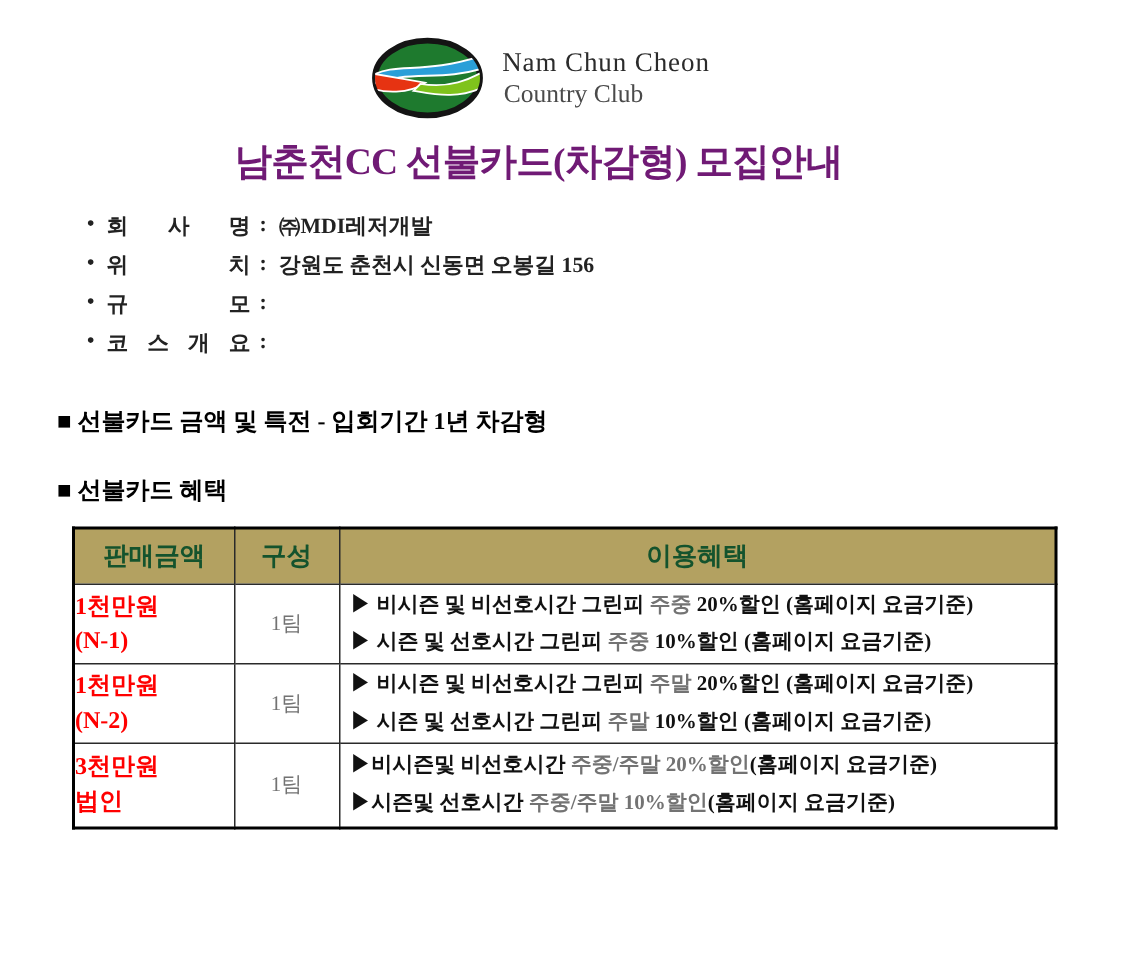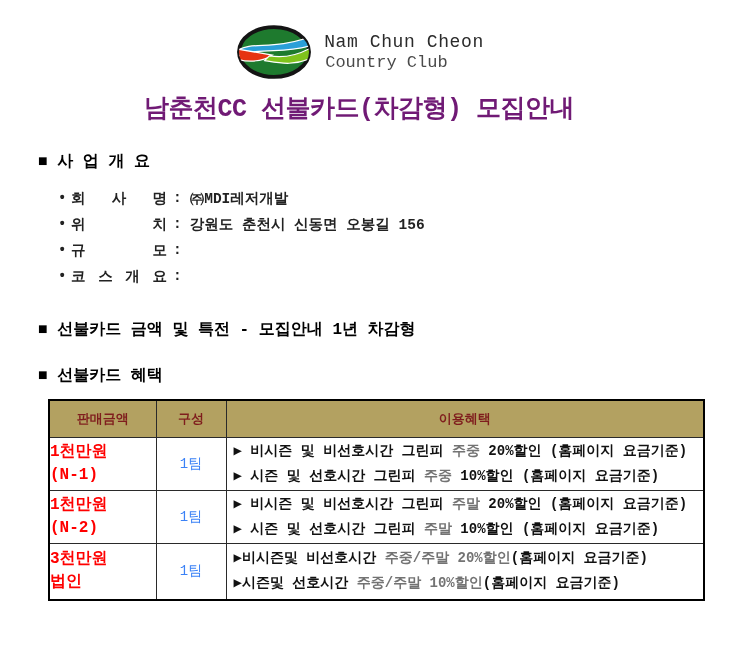--- a/index.html
+++ b/index.html
@@ -1,19 +1,19 @@
 <!DOCTYPE html>
 <html><head>
 <meta charset="utf-8">
 <style>
   * { margin:0; padding:0; box-sizing:border-box; }
   body { background:#fff; }
   .page {
     width:718px; height:647px; background:#ffffff; overflow:hidden;
-    font-family:Liberation Mono, monospace; color:#111;
+    font-family:Liberation Serif, serif; color:#111;
   }
 
   
   .logo-row { display:flex; justify-content:center; align-items:center; padding-top:24px; gap:10px; }
   .logo-oval { width:80px; height:56px; }
   .logo-text { display:flex; flex-direction:column; justify-content:center; }
   .logo-name { font-size:18px; font-weight:400; color:#2b2b2b; letter-spacing:0.6px; }
   .logo-sub  { font-size:17px; font-weight:400; color:#4a4a4a; margin-top:1px; margin-left:1px; }
 
   
@@ -30,25 +30,25 @@
   .ov-row { display:flex; align-items:center; height:26px; font-size:14.5px; font-weight:600; color:#222; }
   .ov-bullet { width:13px; font-size:14px; color:#222; }
   .ov-label { display:inline-block; width:96px; text-align:justify; text-align-last:justify; }
   .ov-colon { margin:0 8px 0 6px; }
   .ov-value { white-space:pre; }
 
   
   .benefit-table { border-collapse:collapse; margin:13px 0 0 48px; border:2px solid #000; table-layout:fixed; width:655px; }
   .benefit-table th, .benefit-table td { border:1px solid #2a2a2a; }
   .benefit-table th {
-    background:#b3a161; height:37px; font-size:13px; font-weight:800; color:#7f1d1d; text-align:center;
+    background:#b3a161; height:37px; font-size:17px; font-weight:800; color:#14532d; text-align:center;
   }
   .col-amount { width:107px; } .col-team { width:70px; } .col-benefit { width:478px; }
   td.amount { color:#ff0000; font-weight:800; font-size:16px; text-align:left; line-height:23px; height:53px; }
-  td.team { text-align:center; font-size:14px; font-weight:400; color:#3b82f6; }
+  td.team { text-align:center; font-size:14px; font-weight:400; color:#737373; }
   td.benefits { padding:1px 4px 1px 7px; font-size:14px; font-weight:700; color:#111; }
   .bline { line-height:25px; white-space:nowrap; }
   .red { color:#737373; }
   tr.tall td { height:57px; }
 </style>
 </head>
 <body>
 
 <div class="page">
 
@@ -67,21 +67,20 @@
       </g>
     </svg>
     <div class="logo-text">
       <span class="logo-name">Nam Chun Cheon</span>
       <span class="logo-sub">Country Club</span>
     </div>
   </div>
 
   <div class="doc-title">남춘천CC  선불카드(차감형)  모집안내</div>
 
-  <div class="sec-heading first">■  사 업 개 요</div>
 
   <div class="ov-list">
     <div class="ov-row">
       <span class="ov-bullet">•</span>
       <span class="ov-label">회 사 명</span>
       <span class="ov-colon">:</span>
       <span class="ov-value">㈜MDI레저개발</span>
     </div>
     <div class="ov-row">
       <span class="ov-bullet">•</span>
@@ -94,21 +93,21 @@
       <span class="ov-label">규 모</span>
       <span class="ov-colon">:</span>
     </div>
     <div class="ov-row">
       <span class="ov-bullet">•</span>
       <span class="ov-label">코 스 개 요</span>
       <span class="ov-colon">:</span>
     </div>
   </div>
 
-  <div class="sec-heading second">■  선불카드 금액 및 특전 - 모집안내 1년 차감형</div>
+  <div class="sec-heading second">■  선불카드 금액 및 특전 - 입회기간 1년 차감형</div>
 
   <div class="sec-heading third">■  선불카드 혜택</div>
 
   <table class="benefit-table">
     <colgroup>
         <col class="col-amount">
         <col class="col-team">
         <col class="col-benefit">
       </colgroup>
     <thead>

